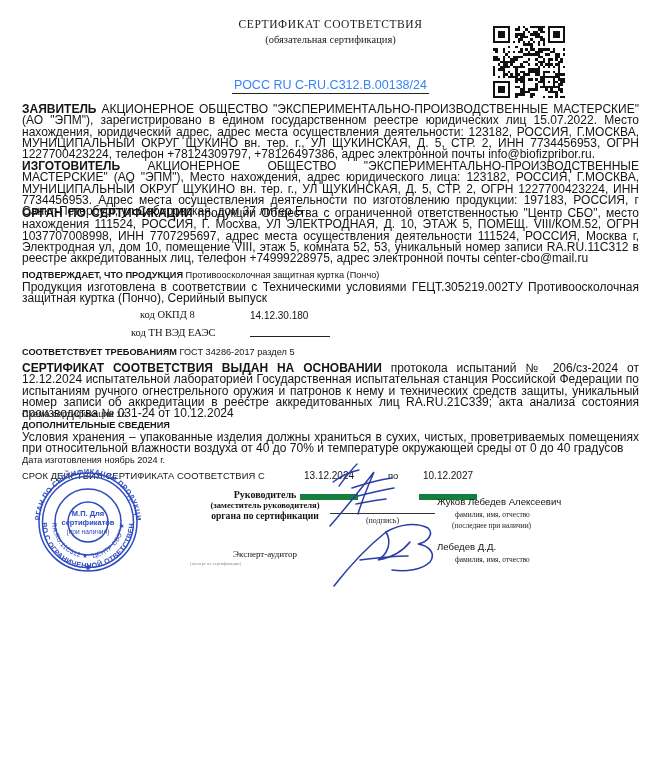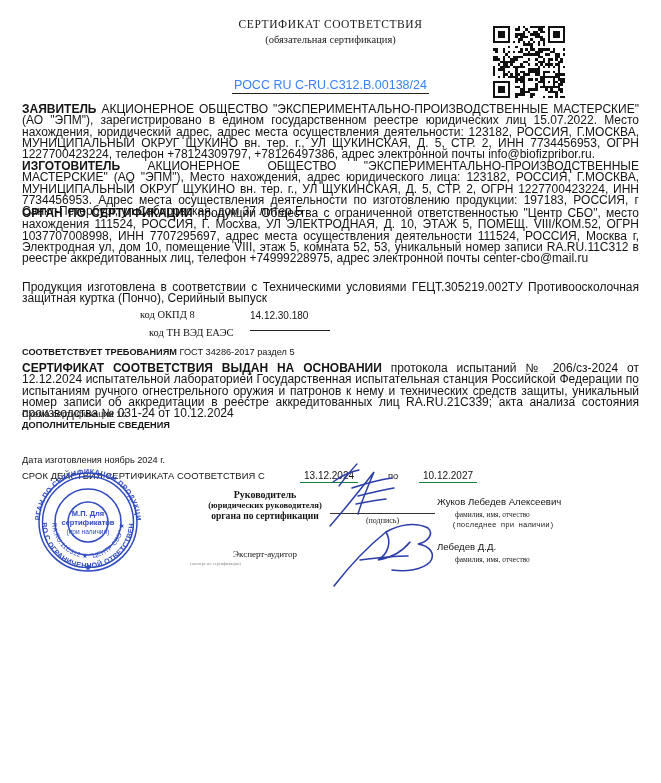--- a/index.html
+++ b/index.html
@@ -93,39 +93,39 @@
     position: absolute;
     font-family: "Liberation Serif", serif;
     font-size: 10.5px;
     color: #141414;
   }
   .code-value {
     position: absolute;
     border-bottom: 1px solid #222;
     font-family: "Liberation Sans", sans-serif;
     font-size: 10px;
-    padding-bottom: 9px;
+    padding-bottom: 15px;
   }
 
   
   .validity-label {
     position: absolute;
     left: 22px;
     top: 470px;
     font-size: 9.4px;
     font-weight: normal;
     letter-spacing: 0.1px;
     color: #141414;
   }
   .validity-from, .validity-to {
     position: absolute;
     top: 470px;
     font-size: 10px;
-    border-bottom: 1px solid #15803d;
-    padding: 0 4px 1px 4px;
+    border-bottom: 6px solid #15803d;
+    padding: 0 4px 13px 4px;
     color: #141414;
   }
   .validity-from { left: 300px; }
   .validity-mid {
     position: absolute;
     top: 470px;
     left: 388px;
     font-size: 9.4px;
     color: #141414;
   }
@@ -211,60 +211,64 @@
   </div>
 
   <div class="block" style="top:161px;">
     <b>ИЗГОТОВИТЕЛЬ</b><span> АКЦИОНЕРНОЕ ОБЩЕСТВО "ЭКСПЕРИМЕНТАЛЬНО-ПРОИЗВОДСТВЕННЫЕ МАСТЕРСКИЕ" (АО "ЭПМ"), Место нахождения, адрес юридического лица: 123182, РОССИЯ,  Г.МОСКВА, МУНИЦИПАЛЬНЫЙ ОКРУГ ЩУКИНО вн. тер. г.,   УЛ ЩУКИНСКАЯ, Д. 5, СТР. 2, ОГРН 1227700423224, ИНН 7734456953. Адрес места осуществления деятельности по изготовлению продукции: 197183, РОССИЯ, г Санкт-Петербург, ул Сабировская, дом 37 литер Б</span>
   </div>
 
   <div class="block" style="top:208px;">
     <b>ОРГАН ПО СЕРТИФИКАЦИИ</b><span> продукции Общества с ограниченной ответственностью "Центр СБО", место нахождения 111524, РОССИЯ, Г. Мосхва, УЛ ЭЛЕКТРОДНАЯ, Д. 10, ЭТАЖ 5, ПОМЕЩ. VIII/КОМ.52, ОГРН 1037707008998, ИНН 7707295697, адрес места осуществления деятельности 111524, РОССИЯ, Москва г, Электродная ул, дом 10, помещение VIII, этаж 5, комната 52, 53, уникальный номер записи RA.RU.11С312 в реестре аккредитованных лиц, телефон +74999228975, адрес электронной почты center-cbo@mail.ru</span>
   </div>
 
+  <div class="line" style="top:270px;">
+    <b>ПОДТВЕРЖДАЕТ, ЧТО ПРОДУКЦИЯ</b><span> Противоосколочная защитная куртка (Пончо)</span>
+  </div>
   <div class="block" style="top:282px;">Продукция изготовлена в соответствии с Техническими условиями ГЕЦТ.305219.002ТУ Противоосколочная защитная куртка (Пончо), Серийный выпуск</div>
 
   <div class="code-row" style="left:140px; top:309px;">код ОКПД 8</div>
   <div class="code-value" style="left:250px; top:310px; min-width:80px;">14.12.30.180</div>
 
-  <div class="code-row" style="left:131px; top:327px;margin-left:18px;">код ТН ВЭД ЕАЭС</div>
+  <div class="code-row" style="left:131px; top:327px;">код ТН ВЭД ЕАЭС</div>
   <div class="code-value" style="left:250px; top:328px; min-width:80px; border-bottom:none;"></div>
 
   <div class="line" style="top:347px;">
     <b>СООТВЕТСТВУЕТ ТРЕБОВАНИЯМ</b><span> ГОСТ 34286-2017 раздел 5</span>
   </div>
 
   <div class="block" style="top:363px;">
     <b>СЕРТИФИКАТ СООТВЕТСТВИЯ ВЫДАН НА ОСНОВАНИИ</b><span> протокола испытаний № 206/сз-2024 от 12.12.2024 испытательной лабораторией Государственная испытательная станция Российской Федерации по испытаниям ручного огнестрельного оружия и патронов к нему и технических средств защиты, уникальный номер записи об аккредитации в реестре аккредитованных лиц RA.RU.21С339; акта анализа состояния производства № 031-24 от 10.12.2024</span>
   </div>
 
   <div class="line" style="top:409px;">Схема сертификации 1с</div>
 
   <div class="line" style="top:420px;">
     <b>ДОПОЛНИТЕЛЬНЫЕ СВЕДЕНИЯ</b>
   </div>
+  <div class="block" style="top:432px;">Условия хранения – упакованные изделия должны храниться в сухих, чистых, проветриваемых помещениях при относительной влажности воздуха от 40 до 70% и температуре окружающей среды от 0 до 40 градусов</div>
   <div class="line" style="top:455px;">Дата изготовления ноябрь 2024 г.</div>
 
   <div class="validity-label">СРОК ДЕЙСТВИЯ СЕРТИФИКАТА СООТВЕТСТВИЯ С</div>
   <div class="validity-from">13.12.2024</div>
   <div class="validity-mid">по</div>
   <div class="validity-to">10.12.2027</div>
 
   <div class="sig-role" style="left:185px; top:489px; width:160px;font-weight:bold;">
     <div class="r1">Руководитель</div>
-    <div class="r2">(юридических руководителя)</div>
+    <div class="r2">(заместитель руководителя)</div>
     <div class="r3">органа по сертификации</div>
   </div>
 
   <div class="sig-rule" style="left:330px; top:513px; width:105px;"></div>
   <div class="sig-caption" style="left:330px; top:516px; width:105px;">(подпись)</div>
 
   <div class="sig-name" style="left:437px; top:496px;">Жуков Лебедев Алексеевич</div>
   <div class="sig-sub" style="left:455px; top:510px;">фамилия, имя, отчество</div>
-  <div class="sig-sub" style="left:452px; top:521px;font-family:Liberation Mono, monospace;">(последнее при наличии)</div>
+  <div class="sig-sub" style="left:452px; top:521px;">(последнее при наличии)</div>
 
   <div class="sig-role" style="left:185px; top:549px; width:160px;">
     <div class="r1" style="font-size:9px;">Эксперт-аудитор</div>
   </div>
   <div class="sig-micro" style="left:190px; top:561px;">(эксперт по сертификации)</div>
 
   <div class="sig-name" style="left:437px; top:541px;">Лебедев Д.Д.</div>
   <div class="sig-sub" style="left:455px; top:555px;">фамилия, имя, отчество</div>
 
   <div class="ink" style="left:322px; top:470px; width:130px; height:60px;">

